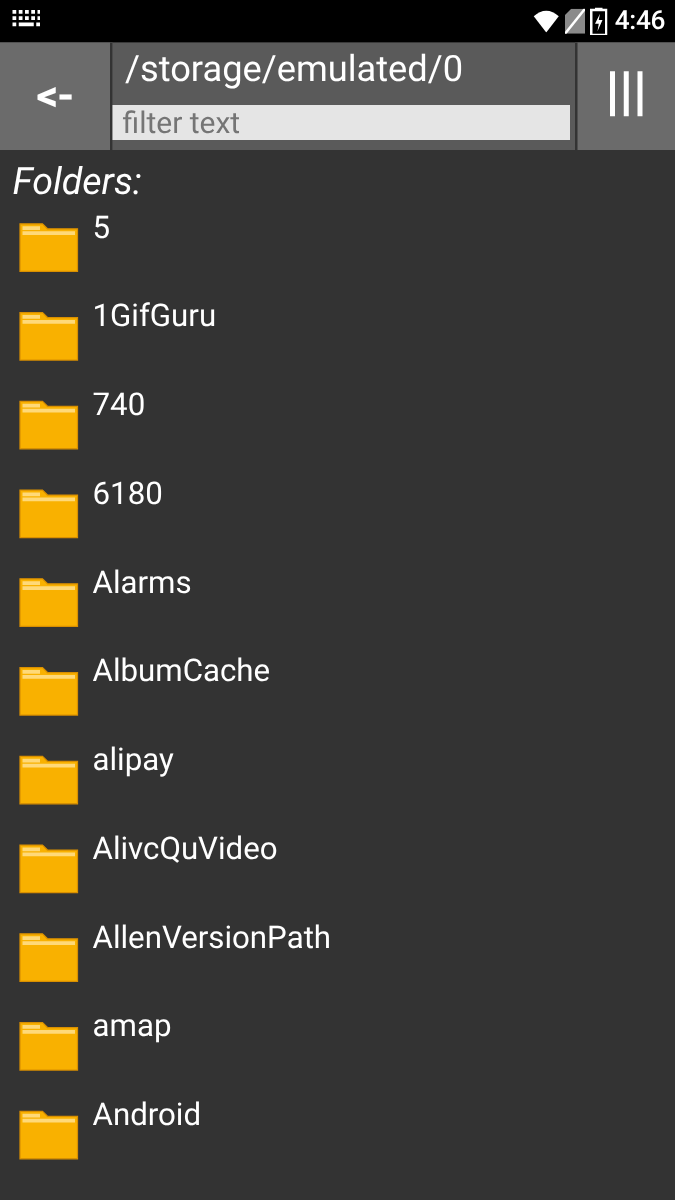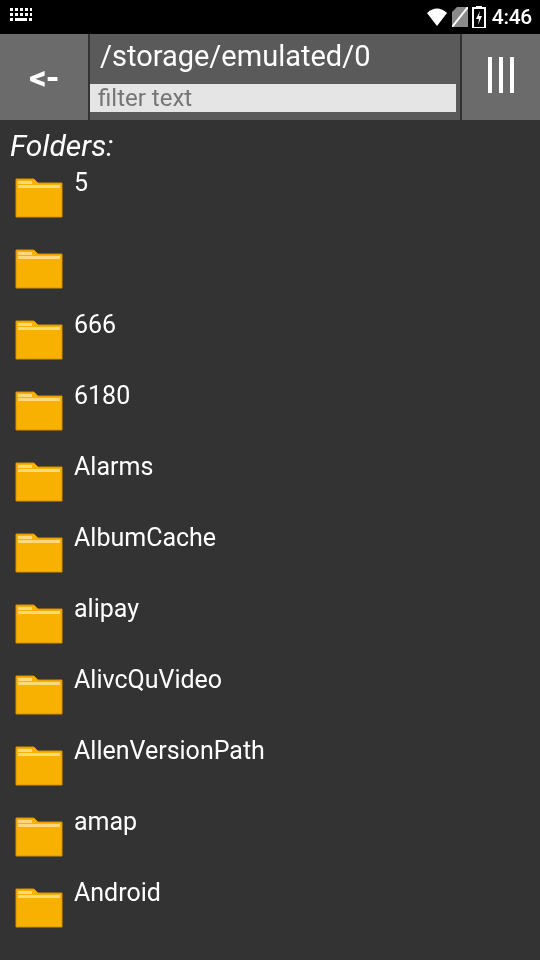--- a/index.html
+++ b/index.html
@@ -151,30 +151,31 @@
       <span class="folder-label">5</span>
       </li>
       <li class="folder-item">
       <span class="folder-icon">
         <svg width="50" height="46" viewBox="0 0 50 46">
           <path d="M2 6 L20 6 L24 10 L48 10 L48 44 L2 44 Z" fill="#f9b100" stroke="#d98f00" stroke-width="1"></path>
           <rect x="4" y="8" width="14" height="3" fill="#ffd978"></rect>
           <rect x="4" y="12" width="42" height="3" fill="#ffd978"></rect>
         </svg>
       </span>
-      </li>
-      <li class="folder-item">
-      <span class="folder-icon">
-        <svg width="50" height="46" viewBox="0 0 50 46">
-          <path d="M2 6 L20 6 L24 10 L48 10 L48 44 L2 44 Z" fill="#f9b100" stroke="#d98f00" stroke-width="1"></path>
-          <rect x="4" y="8" width="14" height="3" fill="#ffd978"></rect>
-          <rect x="4" y="12" width="42" height="3" fill="#ffd978"></rect>
-        </svg>
-      </span>
-      <span class="folder-label">666</span>
+      <span class="folder-label">1GifGuru</span>
+      </li>
+      <li class="folder-item">
+      <span class="folder-icon">
+        <svg width="50" height="46" viewBox="0 0 50 46">
+          <path d="M2 6 L20 6 L24 10 L48 10 L48 44 L2 44 Z" fill="#f9b100" stroke="#d98f00" stroke-width="1"></path>
+          <rect x="4" y="8" width="14" height="3" fill="#ffd978"></rect>
+          <rect x="4" y="12" width="42" height="3" fill="#ffd978"></rect>
+        </svg>
+      </span>
+      <span class="folder-label">740</span>
       </li>
       <li class="folder-item">
       <span class="folder-icon">
         <svg width="50" height="46" viewBox="0 0 50 46">
           <path d="M2 6 L20 6 L24 10 L48 10 L48 44 L2 44 Z" fill="#f9b100" stroke="#d98f00" stroke-width="1"></path>
           <rect x="4" y="8" width="14" height="3" fill="#ffd978"></rect>
           <rect x="4" y="12" width="42" height="3" fill="#ffd978"></rect>
         </svg>
       </span>
       <span class="folder-label">6180</span>

